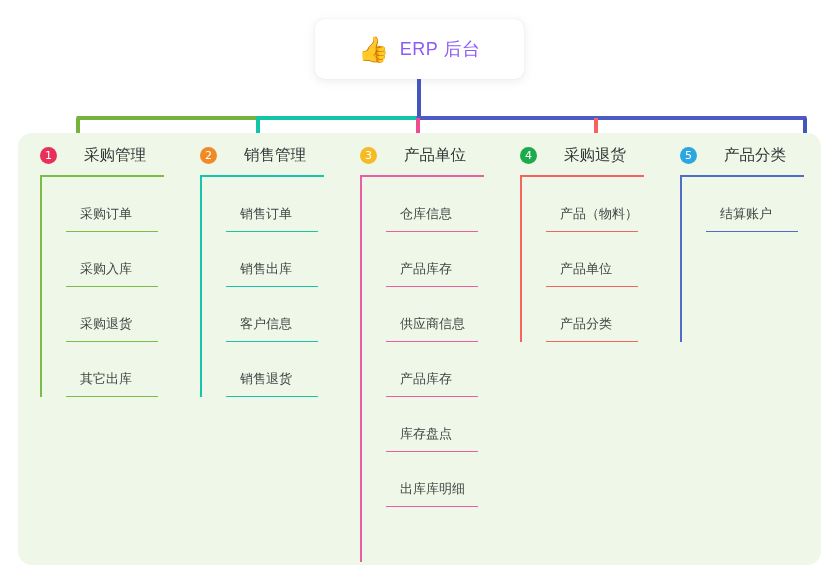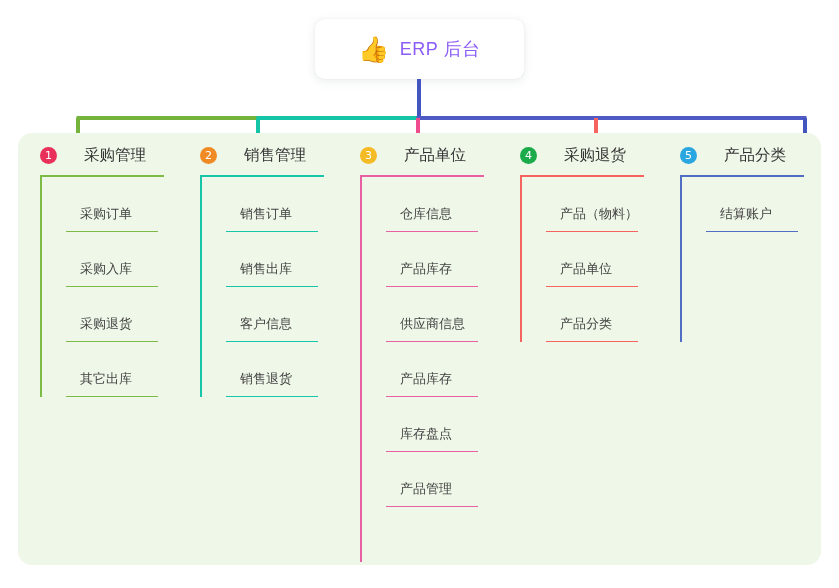--- a/index.html
+++ b/index.html
@@ -251,21 +251,21 @@
           </div>
           <div class="leaf">
             <span class="leaf-label">产品库存</span>
             <div class="leaf-rule" style="background: rgb(232, 96, 163);"></div>
           </div>
           <div class="leaf">
             <span class="leaf-label">库存盘点</span>
             <div class="leaf-rule" style="background: rgb(232, 96, 163);"></div>
           </div>
           <div class="leaf">
-            <span class="leaf-label">产品管理</span>
+            <span class="leaf-label">出库库明细</span>
             <div class="leaf-rule" style="background: rgb(232, 96, 163);"></div>
           </div>
         </div>
       </div>
       <div class="column">
         <div class="col-head">
           <span class="badge" style="background: rgb(27, 171, 75);">4</span>
           <span class="col-title">采购退货</span>
           <div class="head-rule" style="background: rgb(245, 100, 95);"></div>
         </div>

